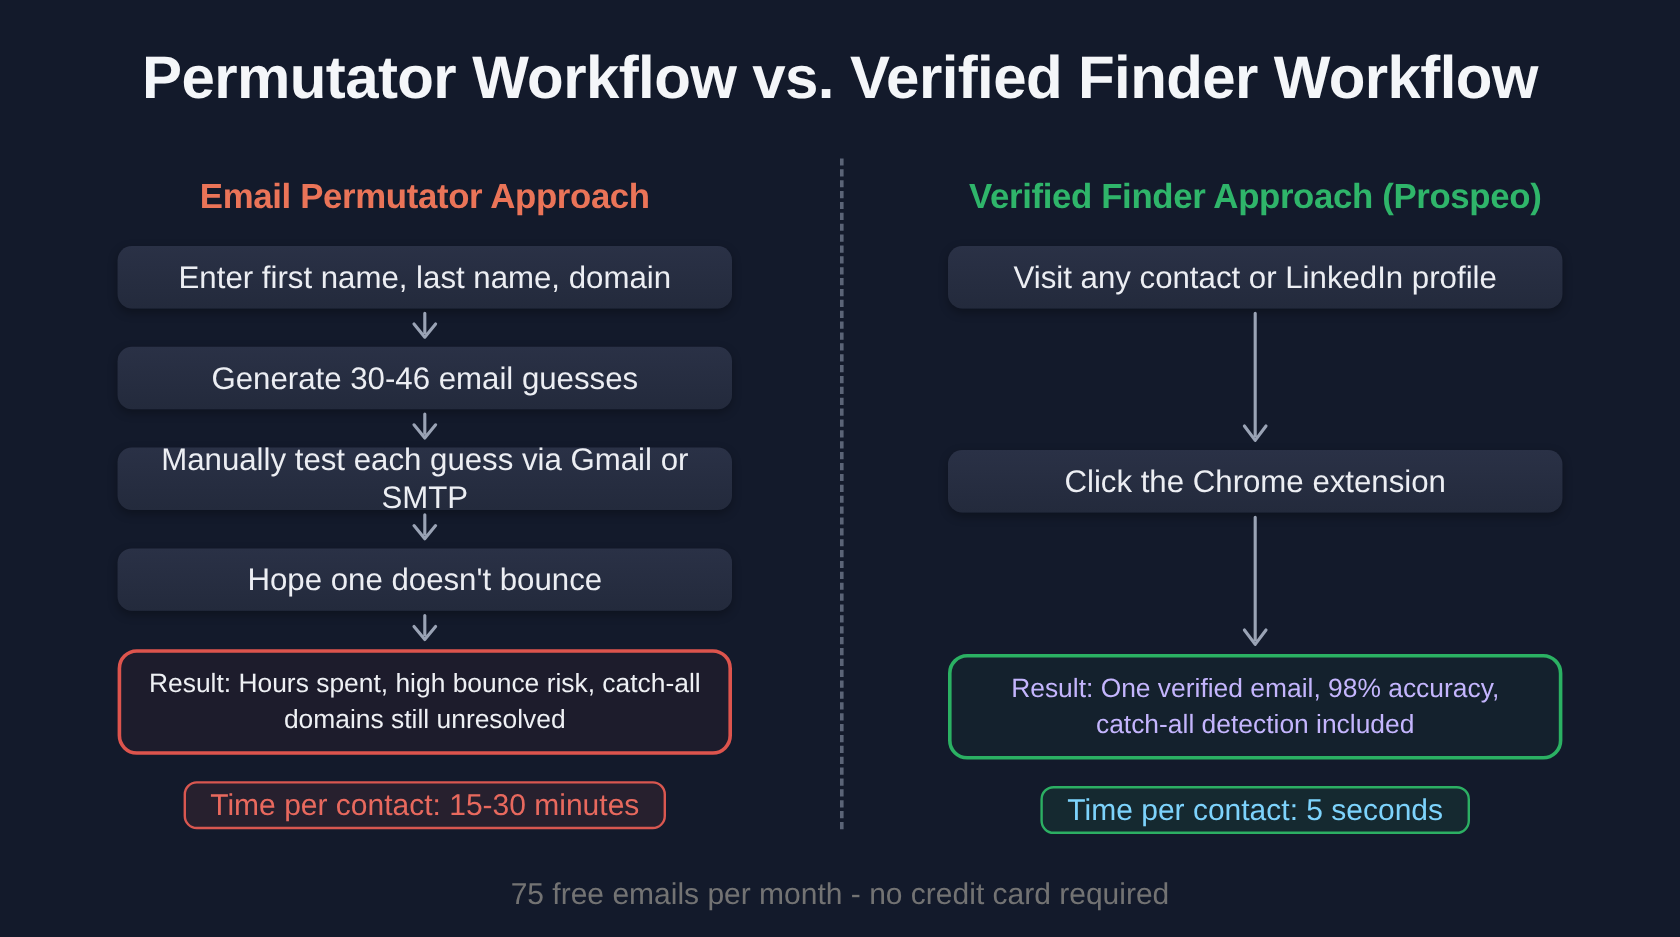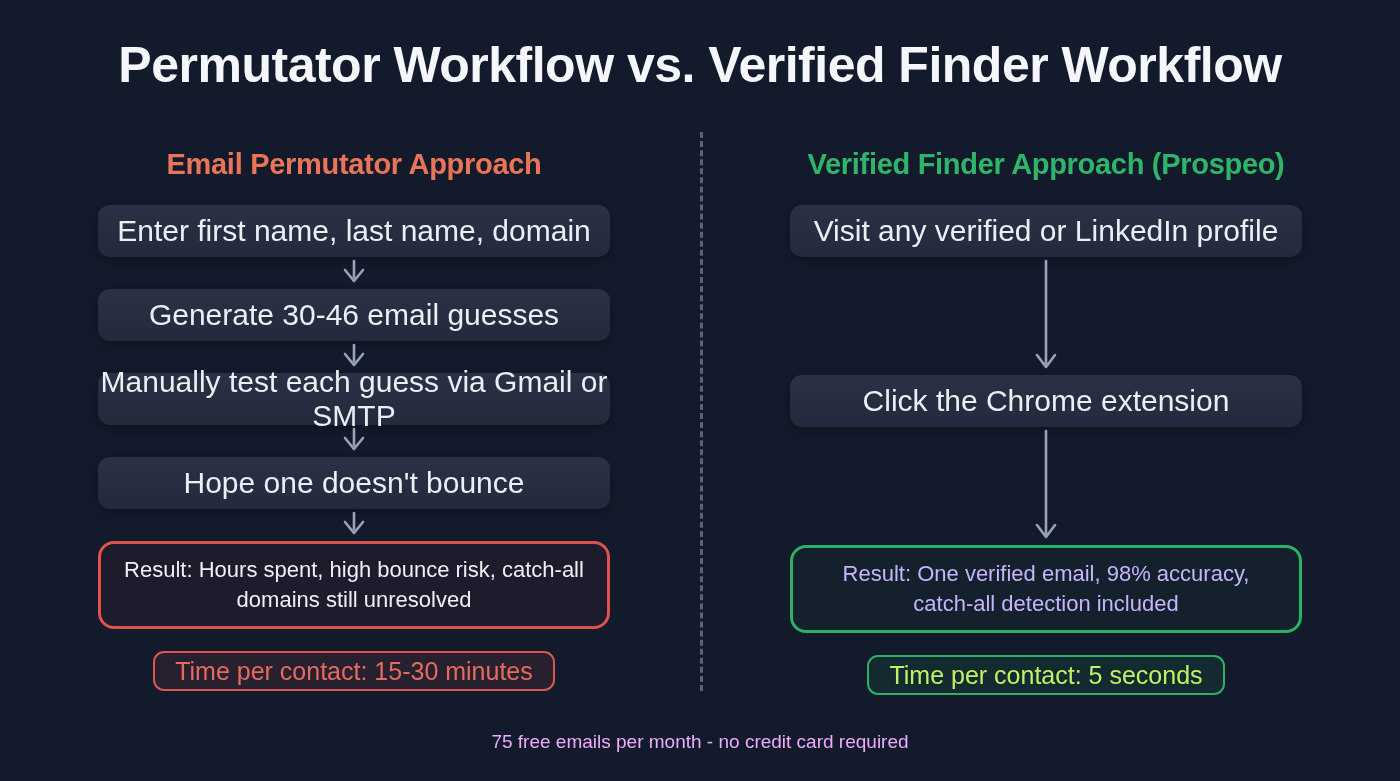--- a/index.html
+++ b/index.html
@@ -56,21 +56,21 @@
   .col-header.green { color: #2fb56a; }
   .step-box {
     width: 100%;
     height: 52px;
     box-sizing: border-box;
     display: flex;
     align-items: center;
     justify-content: center;
     background: linear-gradient(180deg, #2a3146 0%, #232a3c 100%);
     border-radius: 12px;
-    font-size: 30px;
+    font-size: 26px;
     color: #eceef3;
     box-shadow: 0 3px 8px rgba(0,0,0,0.28);
     text-align: center;
   }
   .arrow {
     height: 32px;
     display: flex;
     align-items: center;
     justify-content: center;
   }
@@ -112,27 +112,27 @@
     font-weight: 500;
   }
   .time-badge.red {
     border: 2.5px solid #d95750;
     background: rgba(217, 87, 80, 0.10);
     color: #e8695e;
   }
   .time-badge.green {
     border: 2.5px solid #2caf63;
     background: rgba(44, 175, 99, 0.10);
-    color: #bef264;
+    color: #7dd3fc;
   }
   .footer-note {
     margin-top: 36px;
     text-align: center;
-    font-size: 19px;
-    color: #f0abfc;
+    font-size: 25px;
+    color: #737373;
   }
 </style>
 </head>
 <body>
 
 <div class="canvas">
 
   <h1 class="page-title">Permutator Workflow vs. Verified Finder Workflow</h1>
 
   <div class="columns">
@@ -169,21 +169,21 @@
       <div class="result-box red">
         <span class="result-text">Result: Hours spent, high bounce risk, catch-all domains still unresolved</span>
       </div>
 
       <div class="time-badge red">Time per contact: 15-30 minutes</div>
     </div>
 
     <div class="column">
       <h2 class="col-header green">Verified Finder Approach (Prospeo)</h2>
 
-      <div class="step-box">Visit any verified or LinkedIn profile</div>
+      <div class="step-box">Visit any contact or LinkedIn profile</div>
       <div class="arrow long">
         <svg width="28" height="114" viewBox="0 0 28 114" fill="none">
           <path d="M14 2 V 104 M5 96 L14 108 L23 96" stroke="#9aa3b5" stroke-width="2.6" stroke-linecap="round" stroke-linejoin="round" fill="none"></path>
         </svg>
       </div>
       <div class="step-box">Click the Chrome extension</div>
       <div class="arrow long">
         <svg width="28" height="114" viewBox="0 0 28 114" fill="none">
           <path d="M14 2 V 104 M5 96 L14 108 L23 96" stroke="#9aa3b5" stroke-width="2.6" stroke-linecap="round" stroke-linejoin="round" fill="none"></path>
         </svg>

